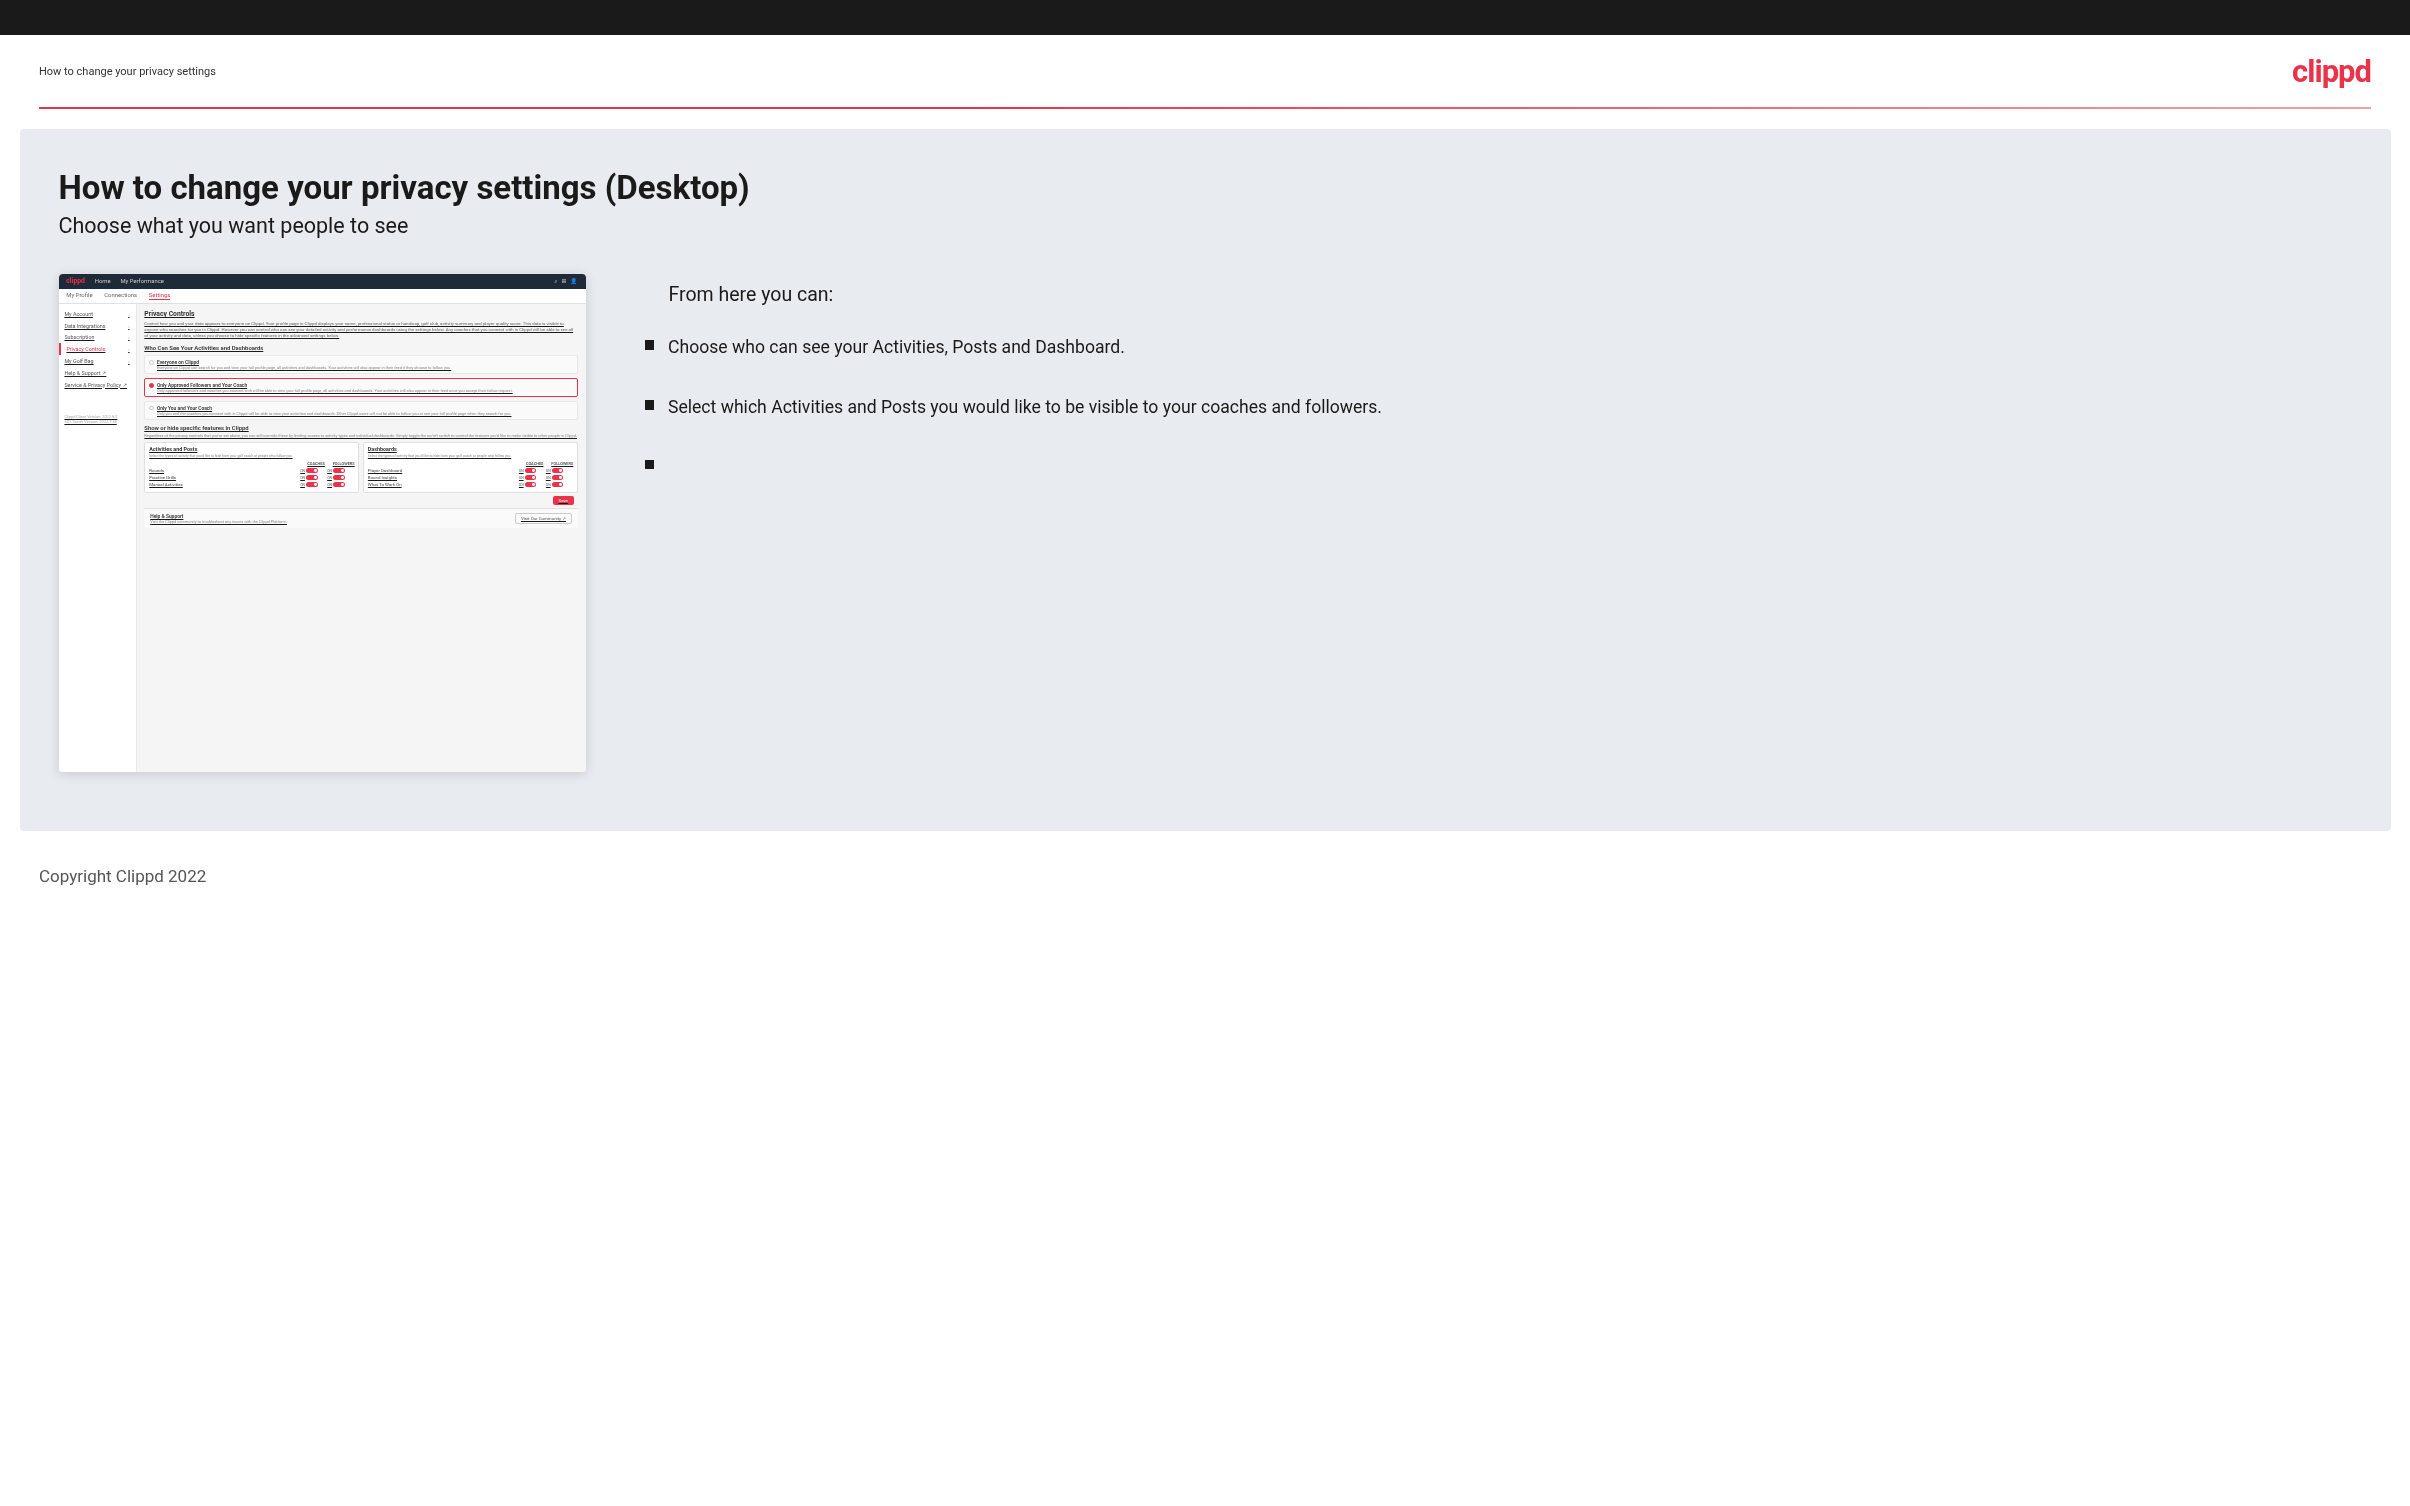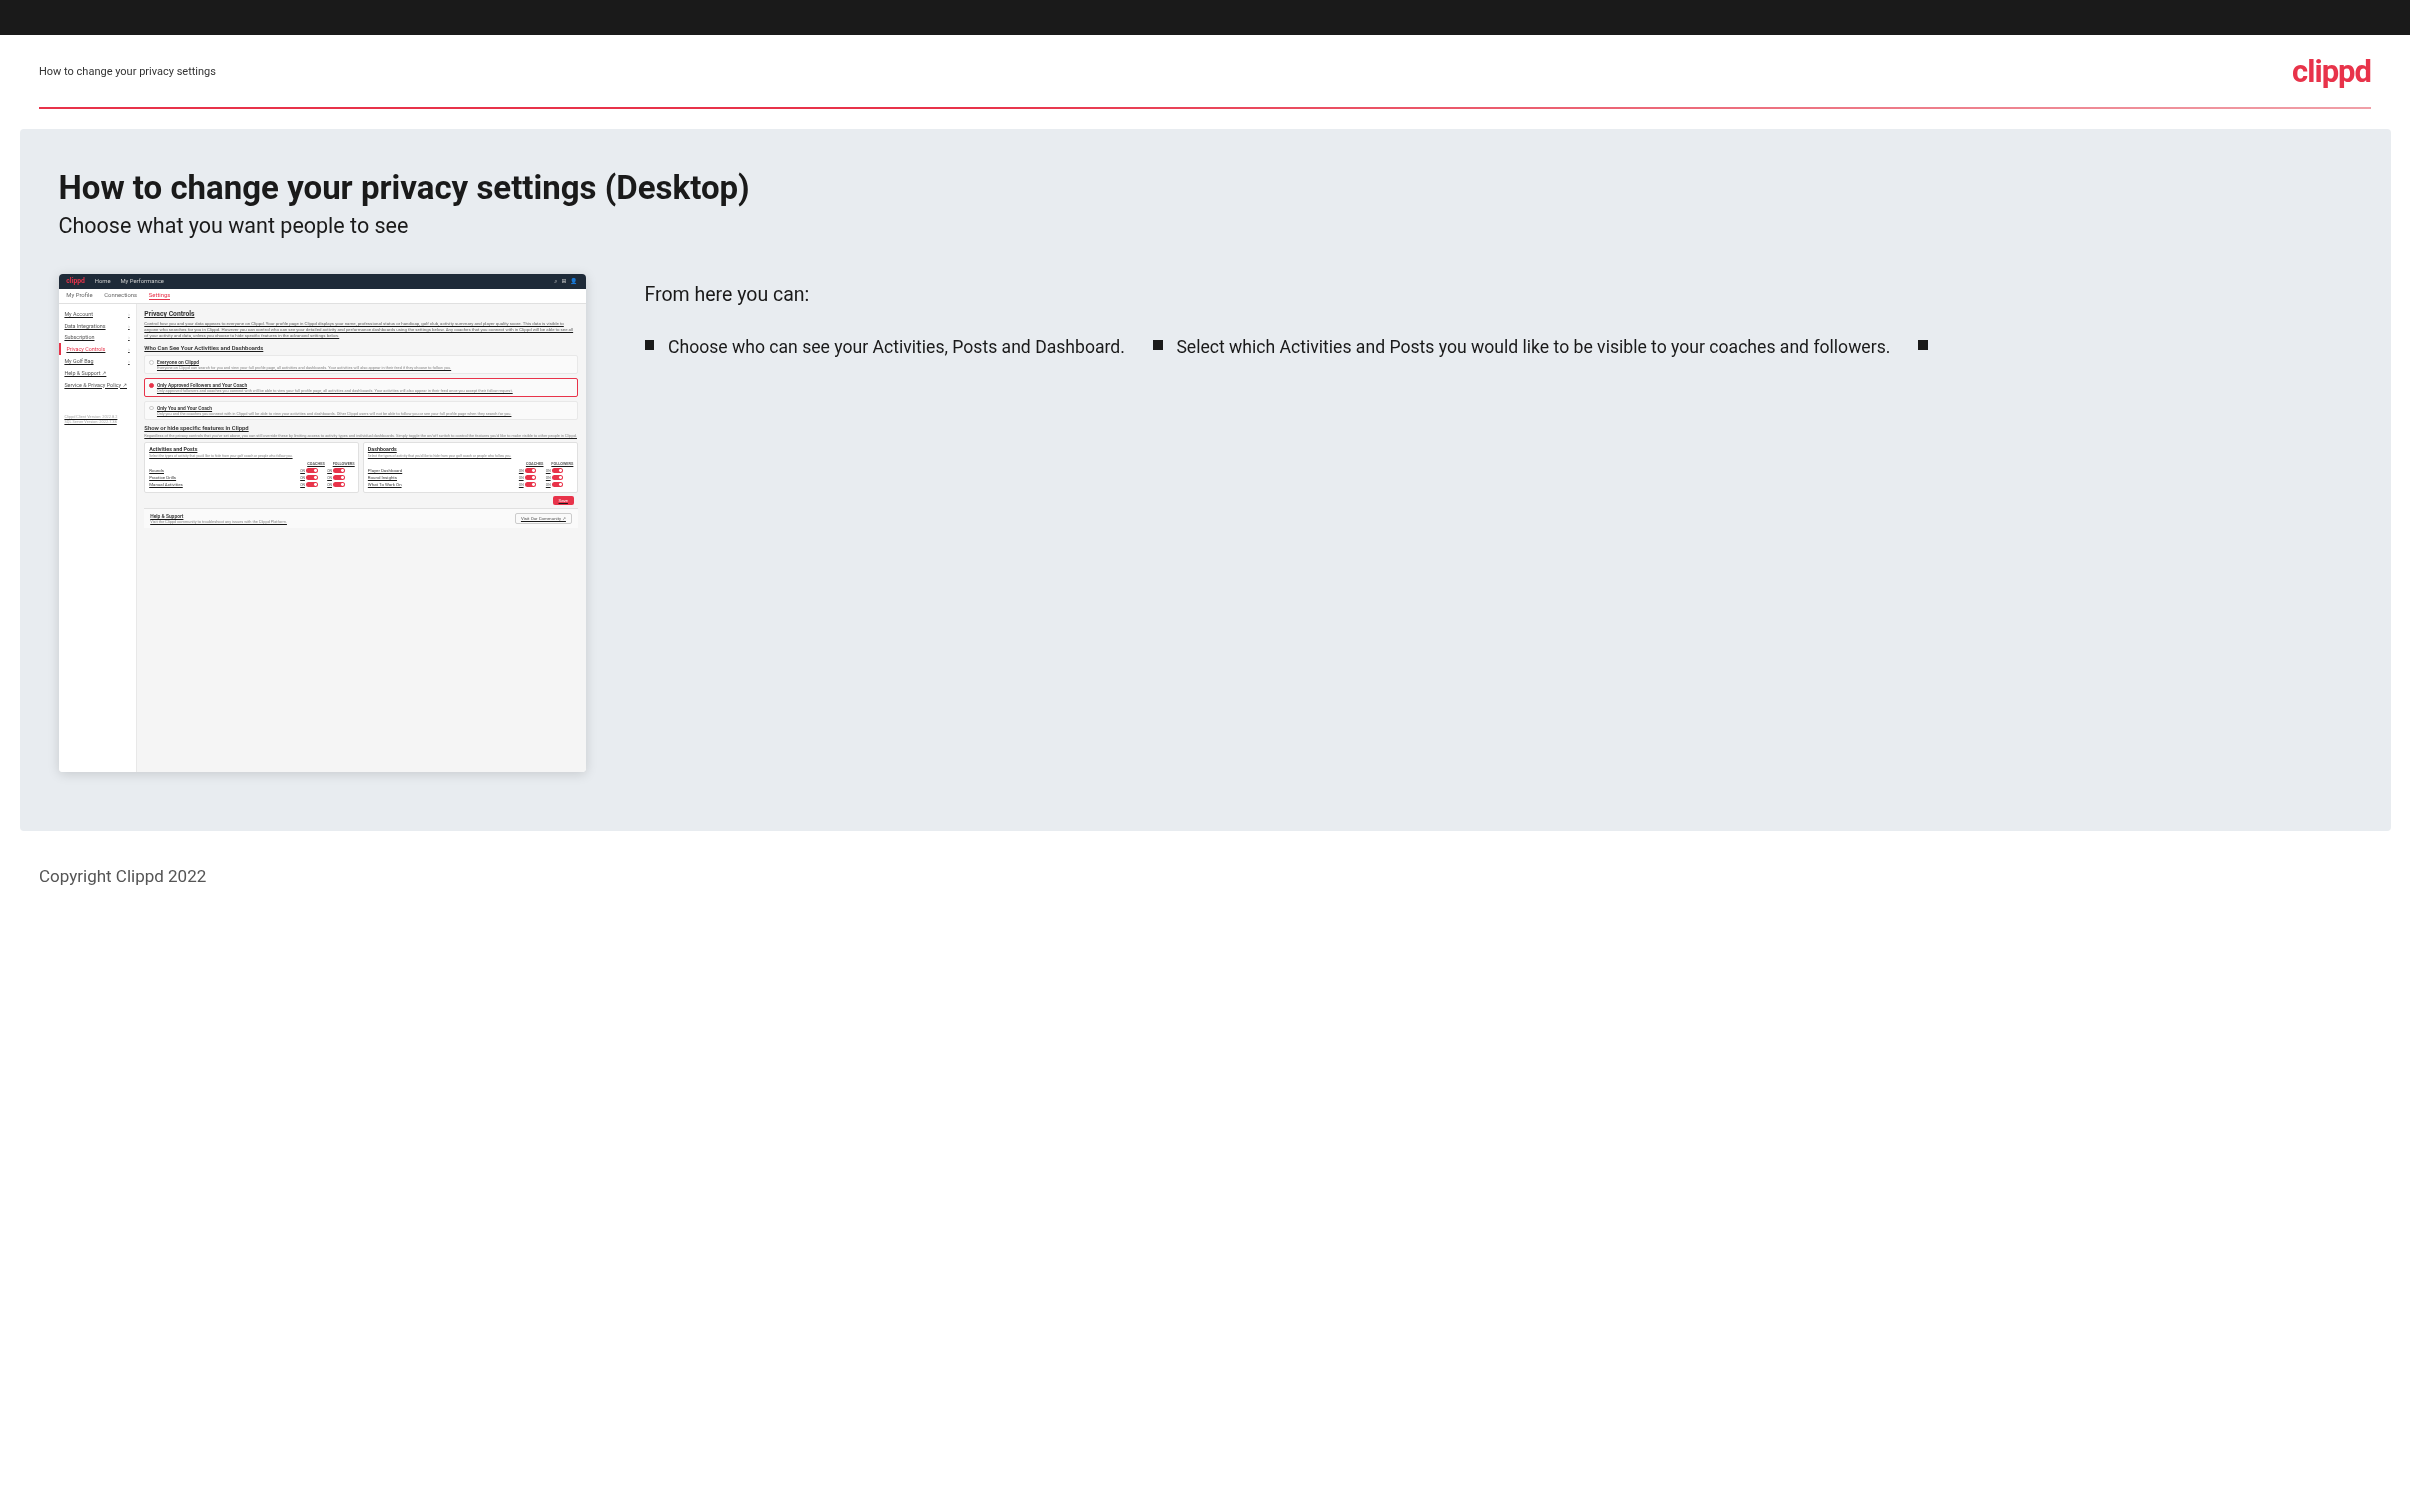--- a/index.html
+++ b/index.html
@@ -355,26 +355,27 @@
     
     .right-panel {
       flex: 1;
       padding-top: 9.8px;
     }
     .from-here {
       font-size: 19.5px;
       font-weight: 400;
       color: #1a1a1a;
       margin-bottom: 29px;
+      margin-left: 24px;
     }
     .bullet-list {
       list-style: none;
       display: flex;
-      flex-direction: row;
-      gap: 28px;
+      flex-direction: column;
+      gap: 35px;
     }
     .bullet-item {
       display: flex;
       align-items: flex-start;
       gap: 13.7px;
     }
     .bullet-square {
       width: 9.8px;
       height: 9.8px;
       background: #1a1a1a;

